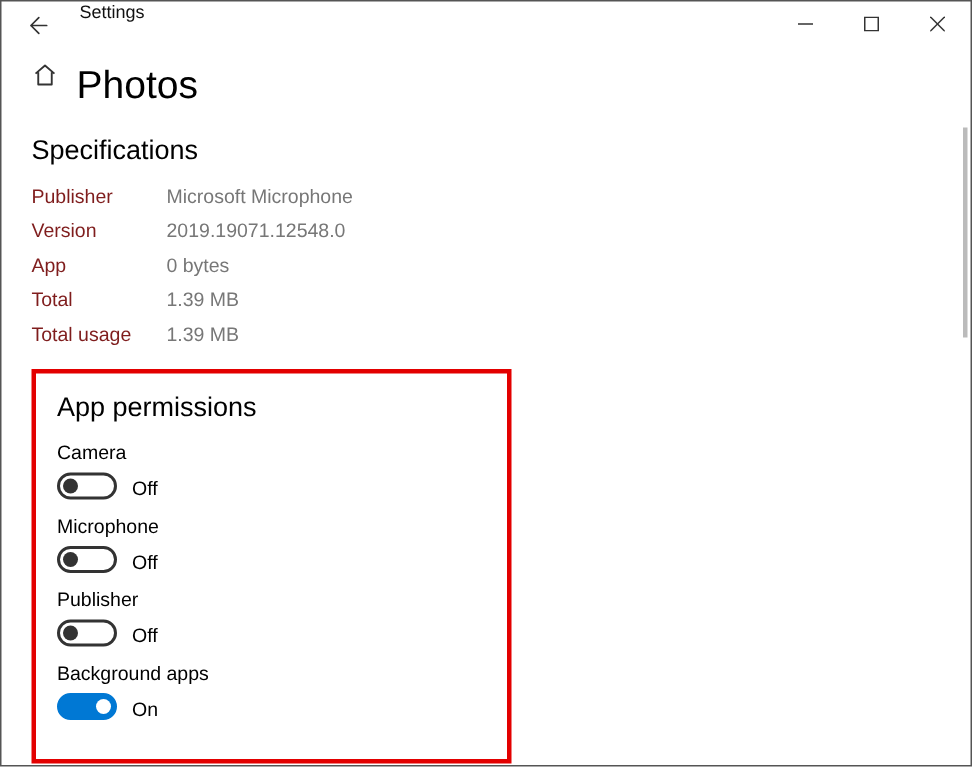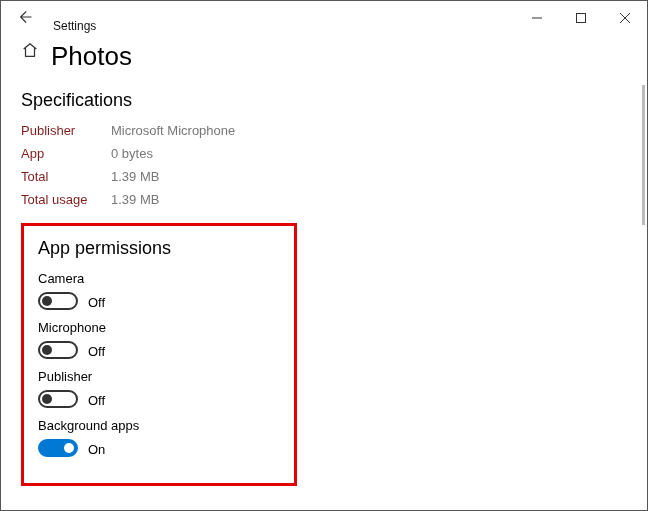--- a/index.html
+++ b/index.html
@@ -10,21 +10,21 @@
     height: 511px;
     overflow: hidden;
     border: 1px solid #555;
     position: relative;
     font-size: 13px;
     color: #000;
   }
   .titlebar {
     height: 32px;
     display: flex;
-    align-items: flex-end;
+    align-items: flex-start;
     padding-left: 8px;
   }
   .back-btn {
     width: 32px; height: 32px;
     display: flex; align-items: center; justify-content: center;
     font-size: 15px;
   }
   .title-text {
     font-size: 12px;
     margin-left: 12px;
@@ -58,21 +58,21 @@
     display: flex;
     margin-bottom: 8px;
     font-size: 13px;
   }
   .spec-label { width: 90px; color: #7f1d1d; }
   .spec-value { color: #777; }
   .permissions-box {
     border: 3px solid #e30000;
     padding: 12px 14px 14px 14px;
     margin-top: 16px;
-    width: 276px;
+    width: 320px;
   }
   .perm-item { margin-bottom: 10px; }
   .perm-label { font-size: 13px; margin-bottom: 6px; }
   .toggle-row { display: flex; align-items: flex-end; gap: 10px; }
   .toggle {
     width: 40px; height: 18px;
     border-radius: 10px;
     border: 2px solid #333;
     background: #fff;
     position: relative;
@@ -142,20 +142,24 @@
     <div class="page-title">Photos</div>
   </div>
 
   <div class="section-title">Specifications</div>
 
   <div class="spec-row">
     <div class="spec-label">Publisher</div>
     <div class="spec-value">Microsoft Microphone</div>
   </div>
   <div class="spec-row">
+    <div class="spec-label">Version</div>
+    <div class="spec-value">2019.19071.12548.0</div>
+  </div>
+  <div class="spec-row">
     <div class="spec-label">App</div>
     <div class="spec-value">0 bytes</div>
   </div>
   <div class="spec-row">
     <div class="spec-label">Total</div>
     <div class="spec-value">1.39 MB</div>
   </div>
   <div class="spec-row">
     <div class="spec-label">Total usage</div>
     <div class="spec-value">1.39 MB</div>

